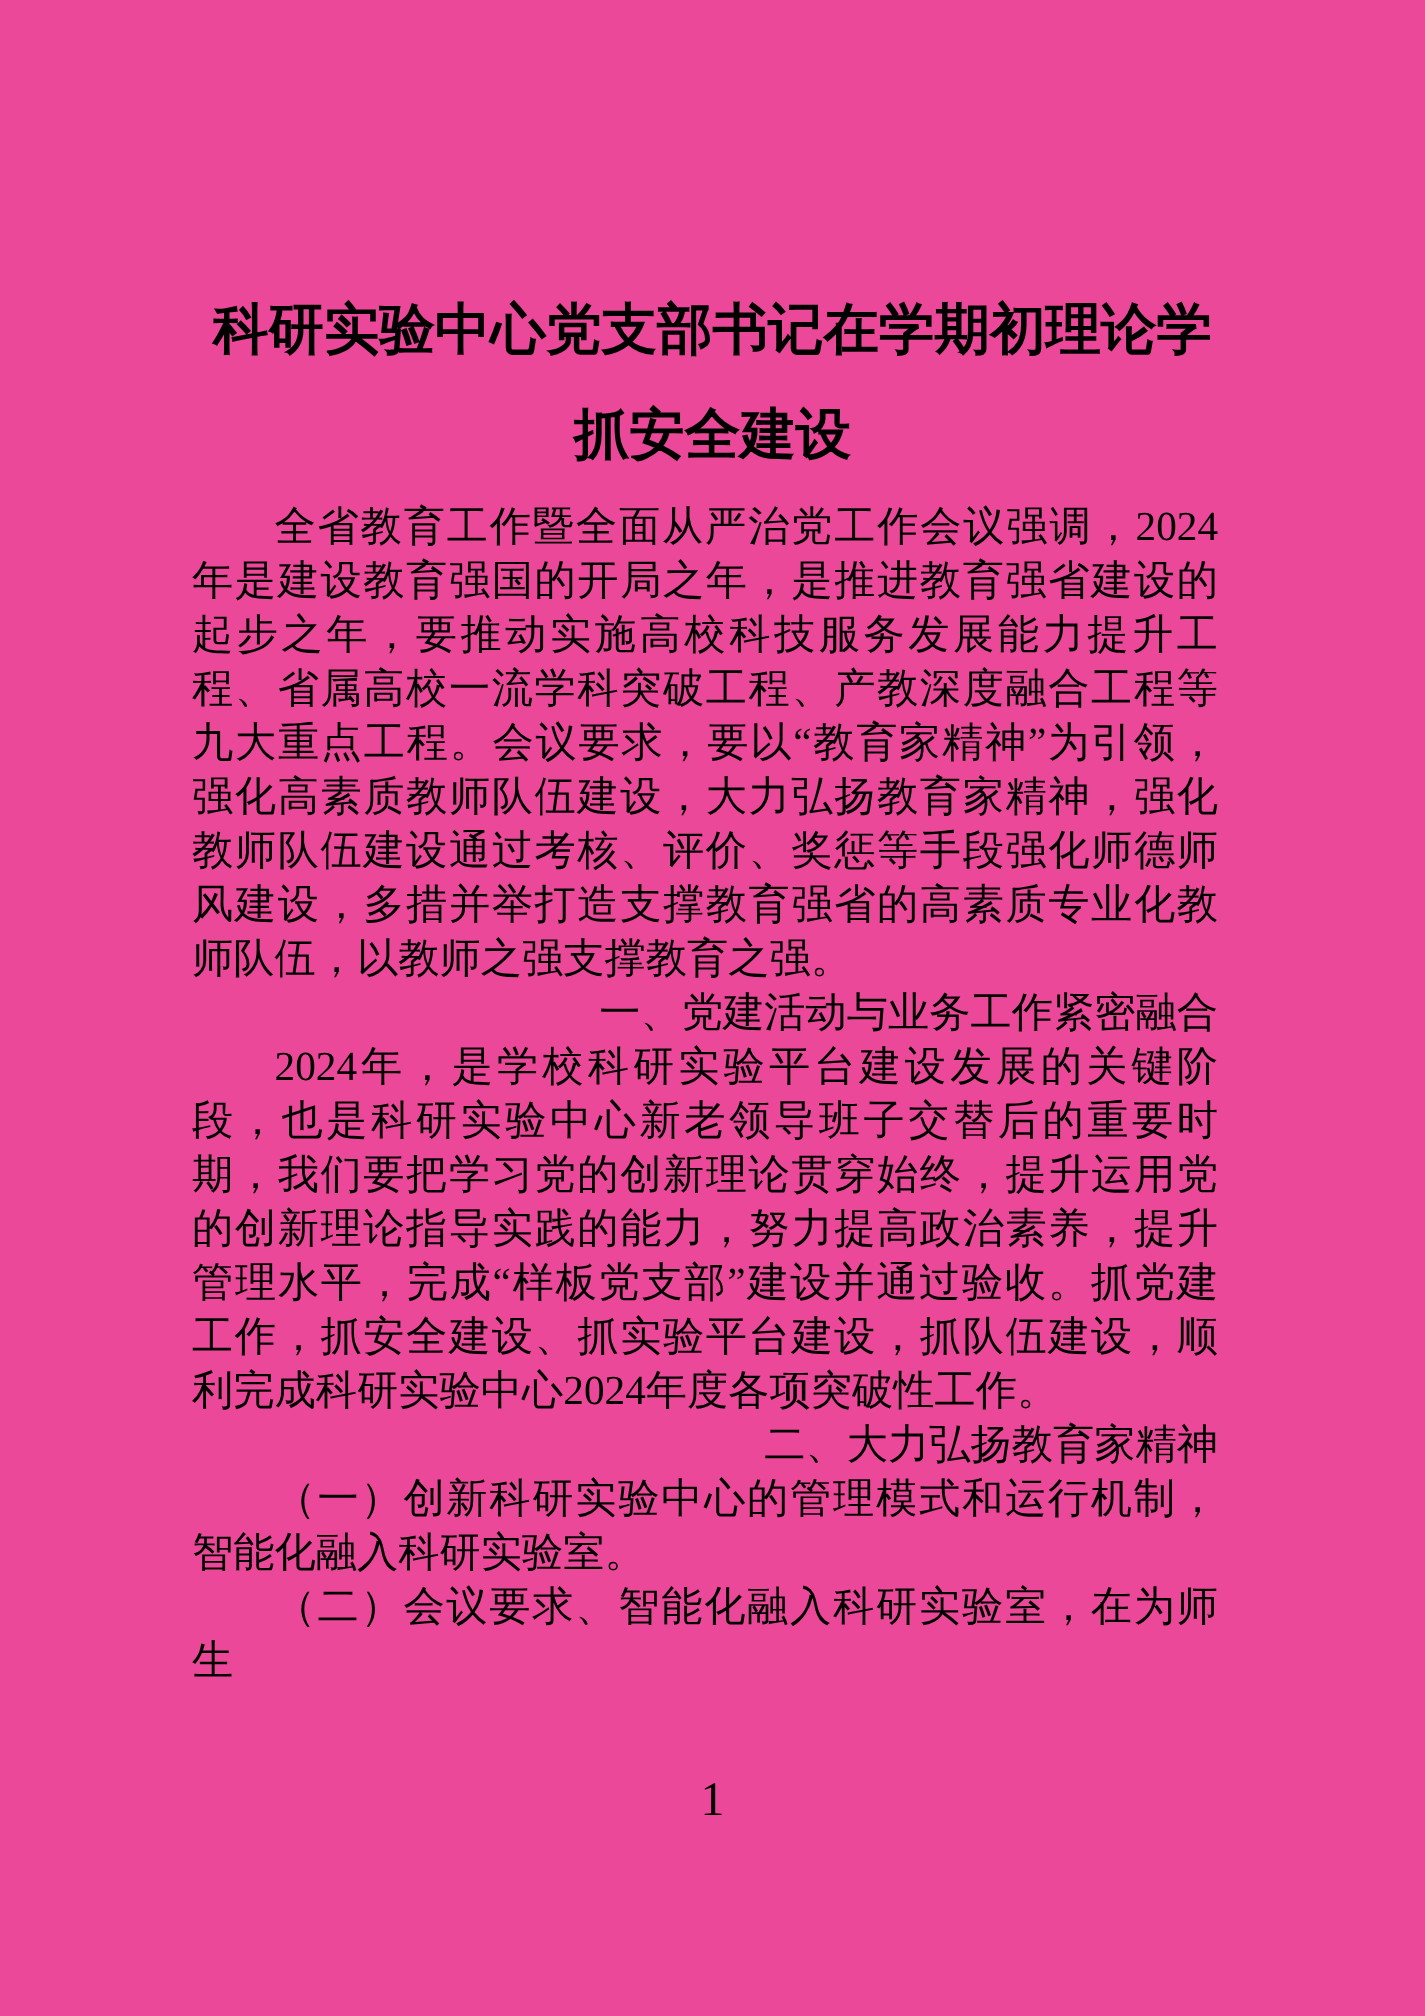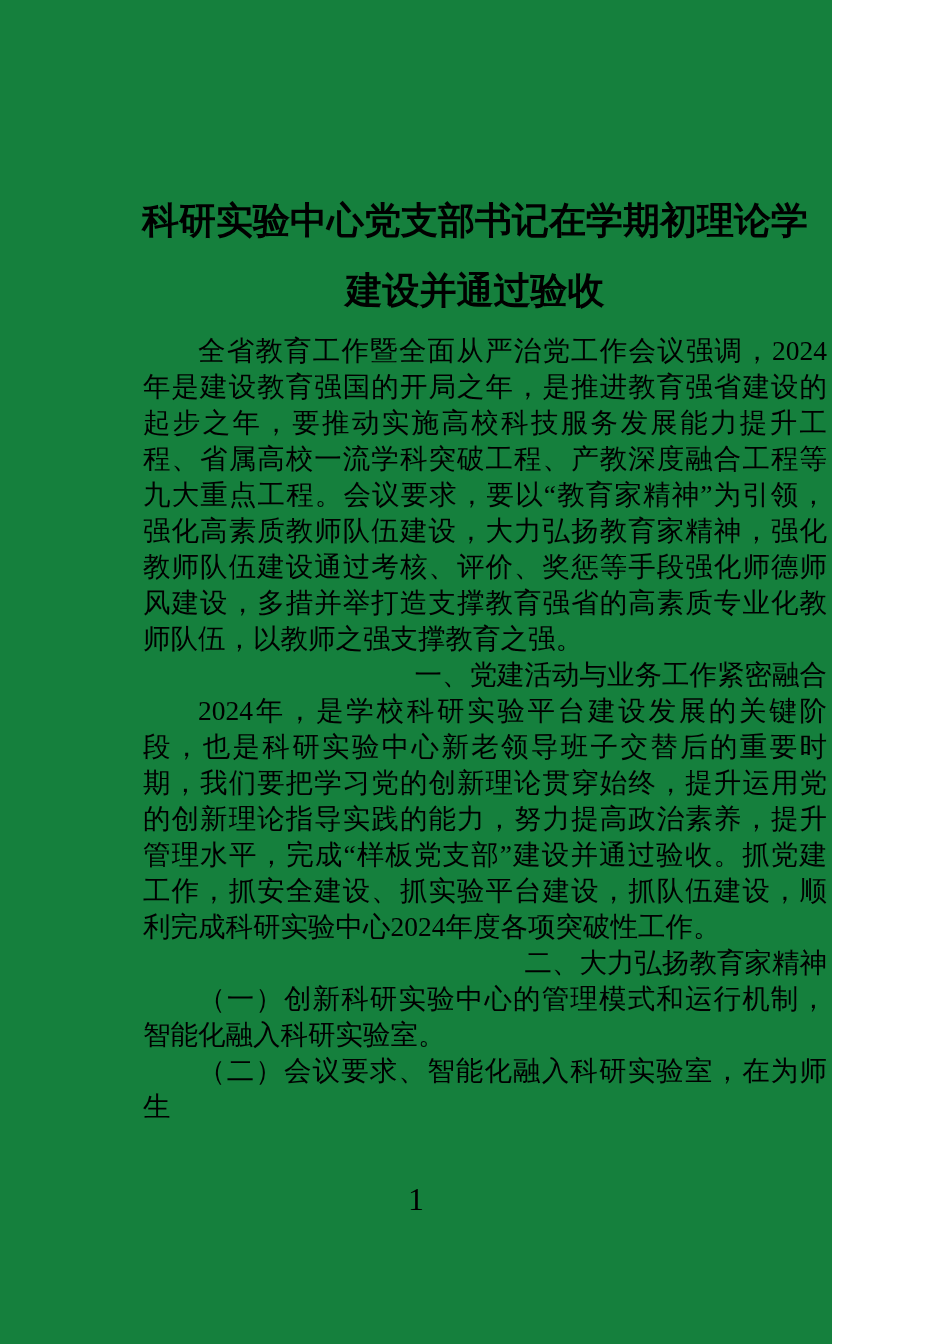--- a/index.html
+++ b/index.html
@@ -2,23 +2,23 @@
 <html><head>
 <meta charset="utf-8">
 <style>
   html, body {
     margin: 0;
     padding: 0;
     background: #ffffff;
   }
   .page {
     position: relative;
-    width: 832px;
+    width: 950px;
     height: 1344px;
-    background: #15803d;
+    background: #ec4899;
     color: #000000;
     font-family: "Liberation Serif", "DejaVu Serif", serif;
     overflow: hidden;
   }
   .doc-title {
     position: absolute;
     top: 161px;
     left: 133px;
     width: 684px;
     text-align: center;
@@ -27,21 +27,21 @@
     line-height: 70px;
     letter-spacing: 0px;
     white-space: nowrap;
   }
   .doc-title .title-line {
     display: block;
   }
   .doc-body {
     position: absolute;
     top: 333px;
-    left: 143px;
+    left: 128px;
     width: 684px;
     font-size: 27.5px;
     line-height: 36px;
     text-align: justify;
     text-justify: inter-ideograph;
   }
   .doc-body p {
     margin: 0;
     padding: 0;
     text-indent: 2em;
@@ -60,21 +60,21 @@
     font-family: "Liberation Serif", "DejaVu Serif", serif;
   }
 </style>
 </head>
 <body>
 
 <div class="page">
 
   <h1 class="doc-title">
     <span class="title-line">科研实验中心党支部书记在学期初理论学</span>
-    <span class="title-line">建设并通过验收</span>
+    <span class="title-line">抓安全建设</span>
   </h1>
 
   <div class="doc-body">
       <p class="body">全省教育工作暨全面从严治党工作会议强调，2024年是建设教育强国的开局之年，是推进教育强省建设的起步之年，要推动实施高校科技服务发展能力提升工程、省属高校一流学科突破工程、产教深度融合工程等九大重点工程。会议要求，要以“教育家精神”为引领，强化高素质教师队伍建设，大力弘扬教育家精神，强化教师队伍建设通过考核、评价、奖惩等手段强化师德师风建设，多措并举打造支撑教育强省的高素质专业化教师队伍，以教师之强支撑教育之强。</p>
       <p class="heading">一、党建活动与业务工作紧密融合</p>
       <p class="body">2024年，是学校科研实验平台建设发展的关键阶段，也是科研实验中心新老领导班子交替后的重要时期，我们要把学习党的创新理论贯穿始终，提升运用党的创新理论指导实践的能力，努力提高政治素养，提升管理水平，完成“样板党支部”建设并通过验收。抓党建工作，抓安全建设、抓实验平台建设，抓队伍建设，顺利完成科研实验中心2024年度各项突破性工作。</p>
       <p class="heading">二、大力弘扬教育家精神</p>
       <p class="body">（一）创新科研实验中心的管理模式和运行机制，智能化融入科研实验室。</p>
       <p class="body">（二）会议要求、智能化融入科研实验室，在为师生</p>
     </div>

